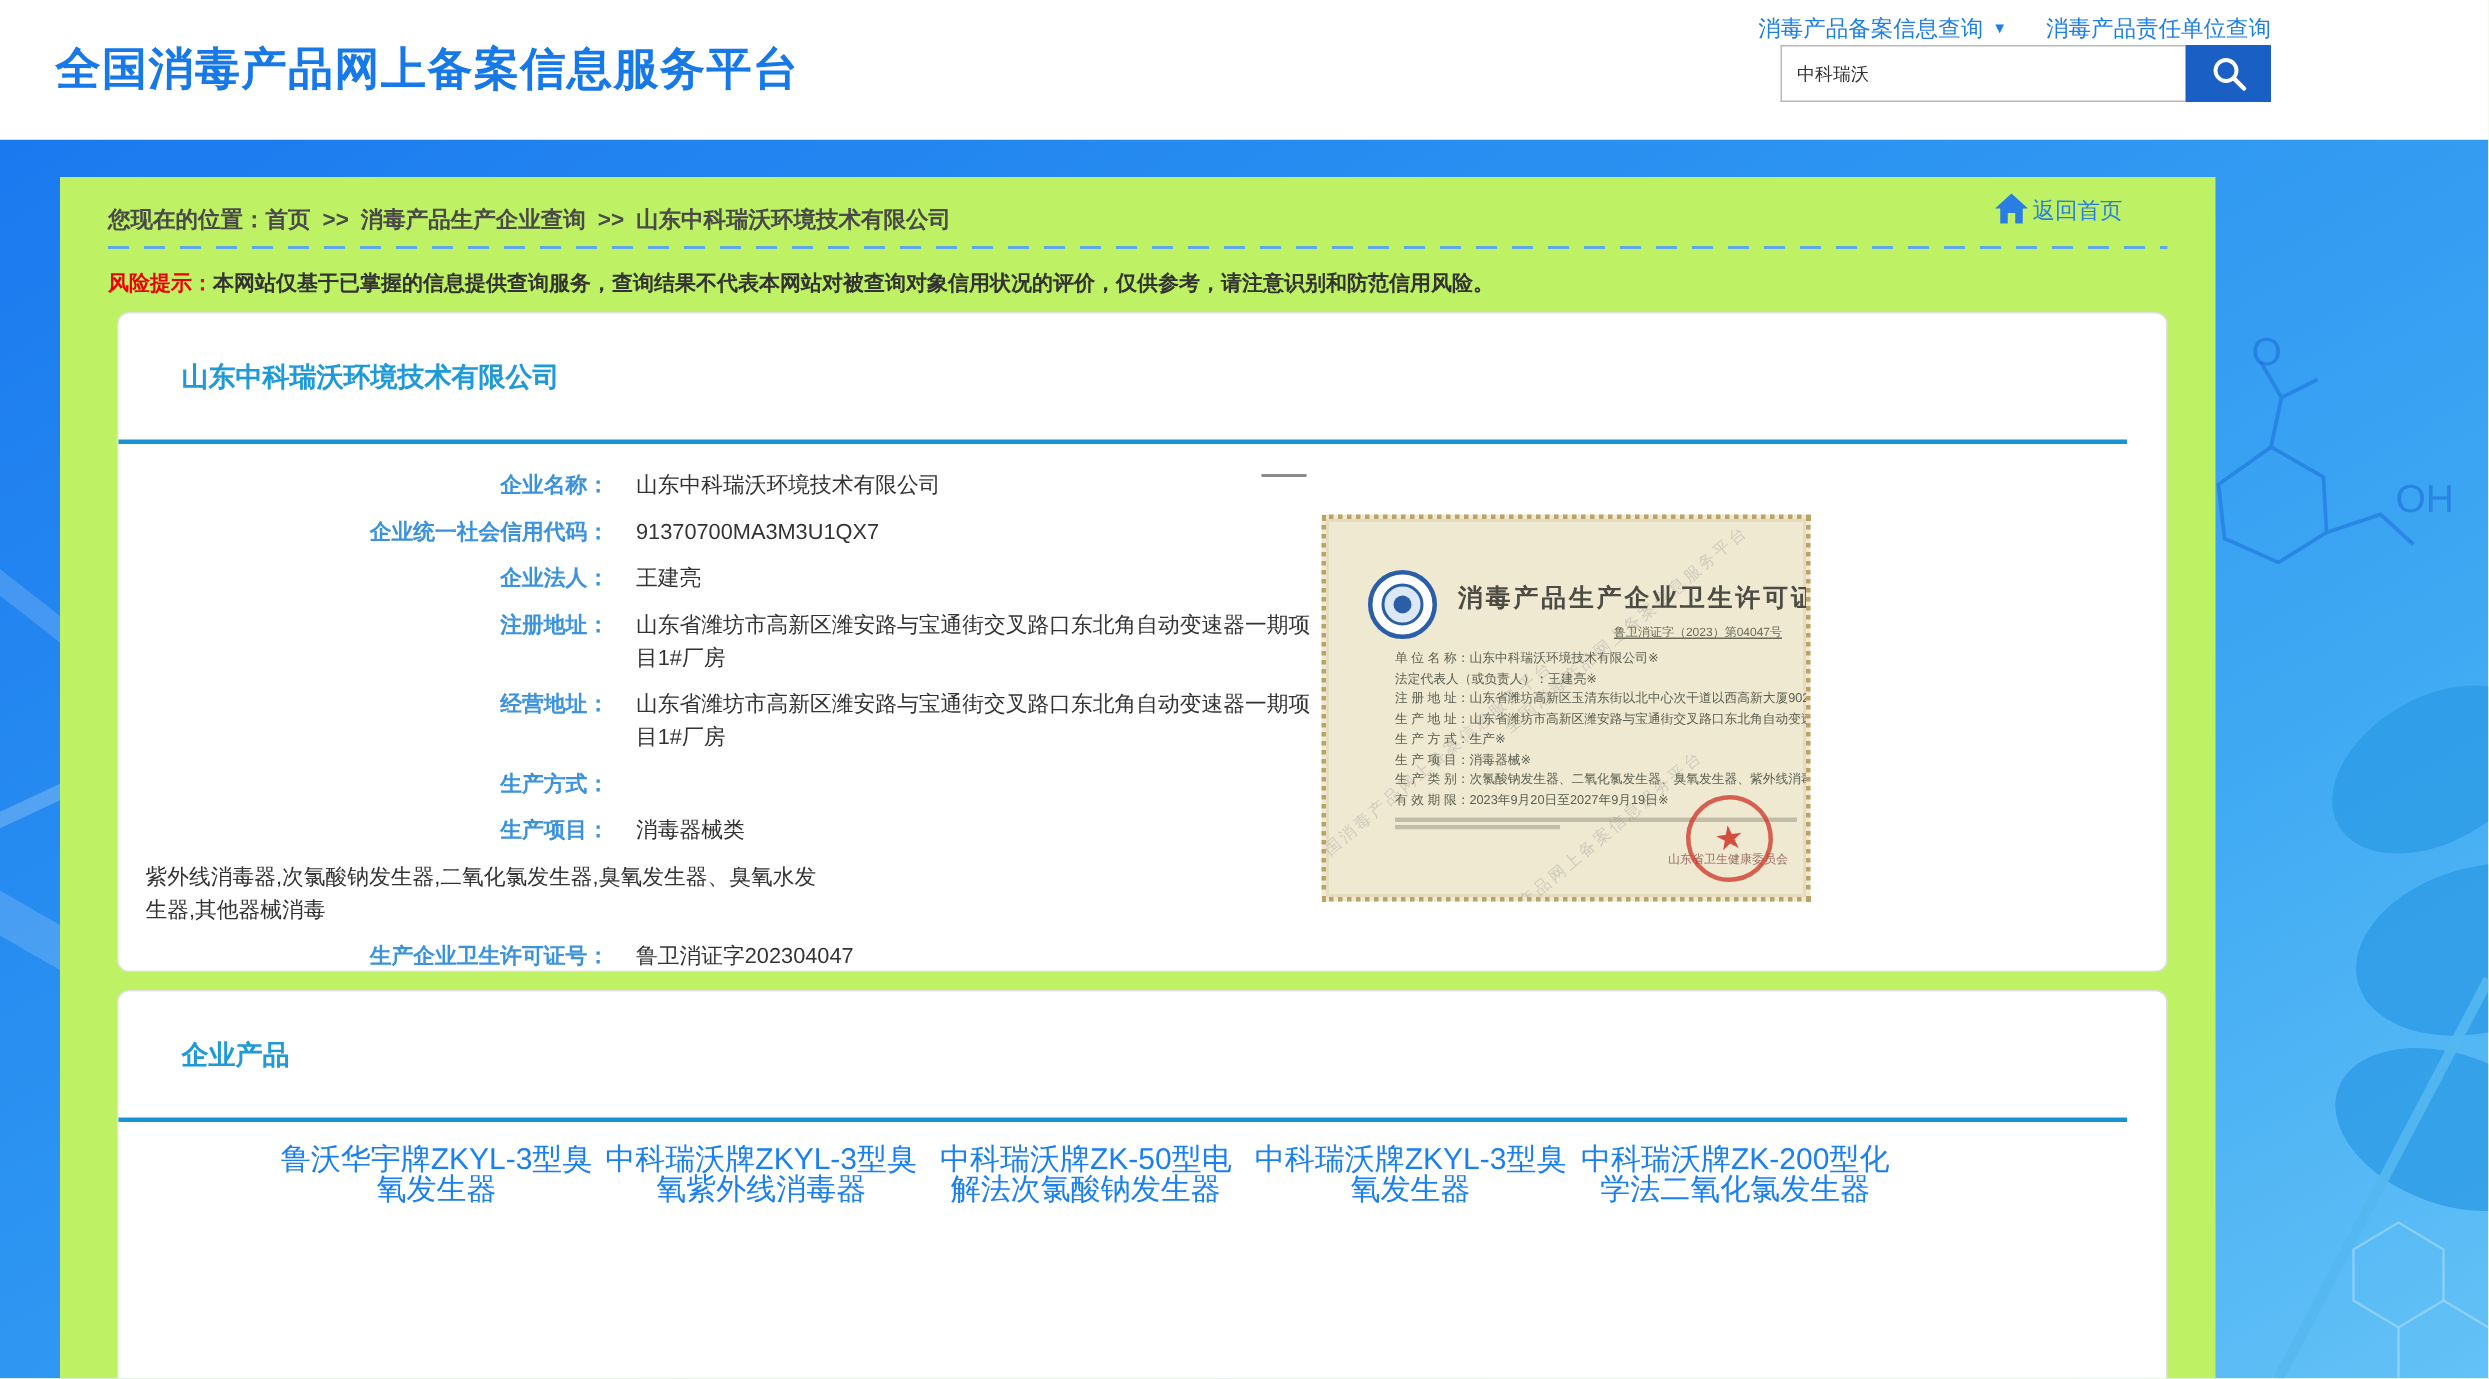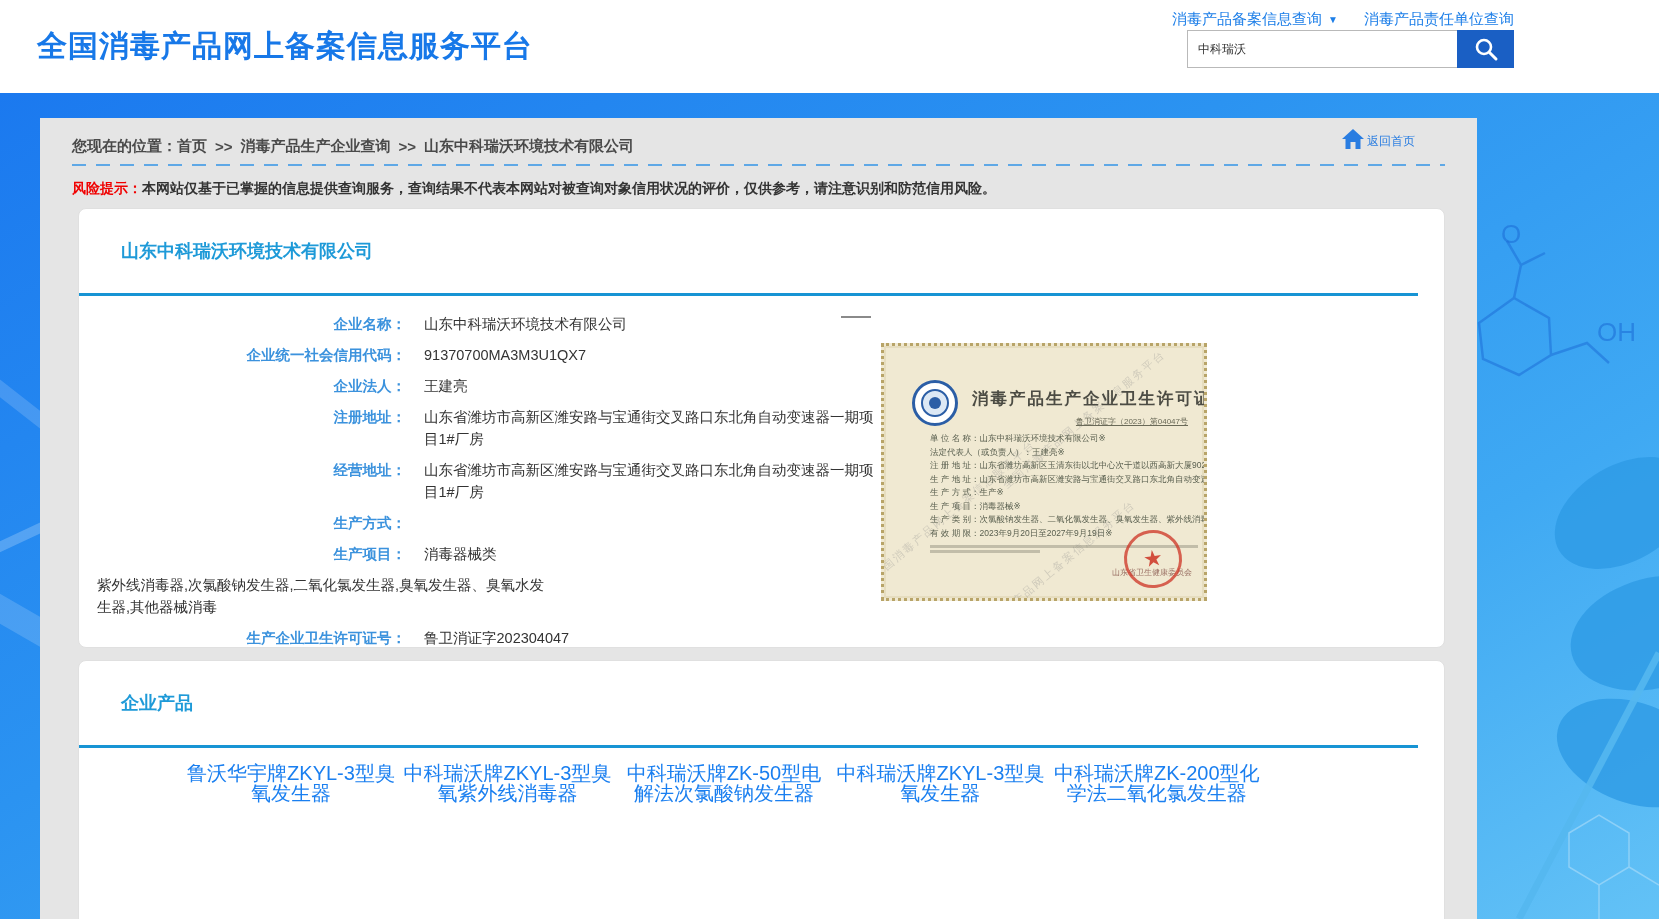--- a/index.html
+++ b/index.html
@@ -20,27 +20,27 @@
   
   .bg { position:absolute; left:0; top:93px; width:1659px; height:826px;
         background:linear-gradient(150deg,#1b79ef 0%,#2b93f1 40%,#3fa9f3 72%,#63c2f6 100%); }
   .bg svg { position:absolute; right:0; top:0; }
   .streak { position:absolute; background:rgba(255,255,255,0.16); }
   .s1 { left:-30px; top:300px; width:90px; height:14px; transform:rotate(38deg); border-radius:8px; }
   .s2 { left:-20px; top:430px; width:120px; height:10px; transform:rotate(-25deg); border-radius:8px; background:rgba(255,255,255,0.22); }
   .s3 { left:-40px; top:520px; width:140px; height:26px; transform:rotate(30deg); border-radius:12px; }
 
   
-  .panel { position:absolute; left:40px; top:118px; width:1437px; height:801px; background:#e5e5e5; z-index:4; }
+  .panel { position:absolute; left:40px; top:118px; width:1437px; height:801px; background:#bef264; z-index:4; }
 
   .crumb-row { position:absolute; left:32px; top:16px; width:1373px; height:24px; font-size:15px; font-weight:bold; color:#4a4a4a; display:flex; align-items:center; }
   .crumb-row a { color:#4a4a4a; text-decoration:none; cursor:pointer; }
   .crumb-sep { margin:0 8px; }
   .back-home { position:absolute; right:62px; top:10px; display:flex; align-items:flex-end; gap:2px; cursor:pointer; text-decoration:none; }
-  .back-home span { color:#2a7de1; font-size:12px; }
+  .back-home span { color:#2a7de1; font-size:15px; }
 
   .dash-line { position:absolute; left:32px; top:46px; width:1373px; height:2px;
        background:repeating-linear-gradient(to right,#5fa8e6 0,#5fa8e6 14px,transparent 14px,transparent 24px); }
 
   .risk { position:absolute; left:32px; top:62px; font-size:14px; font-weight:bold; color:#333; }
   .risk b { color:#f00000; font-weight:bold; }
 
   .card { position:absolute; left:38px; width:1367px; background:#fff; border:1px solid #e0e0e0; border-radius:8px; }
   .card1 { top:90px; height:440px; }
   .card2 { top:542px; height:400px; }

